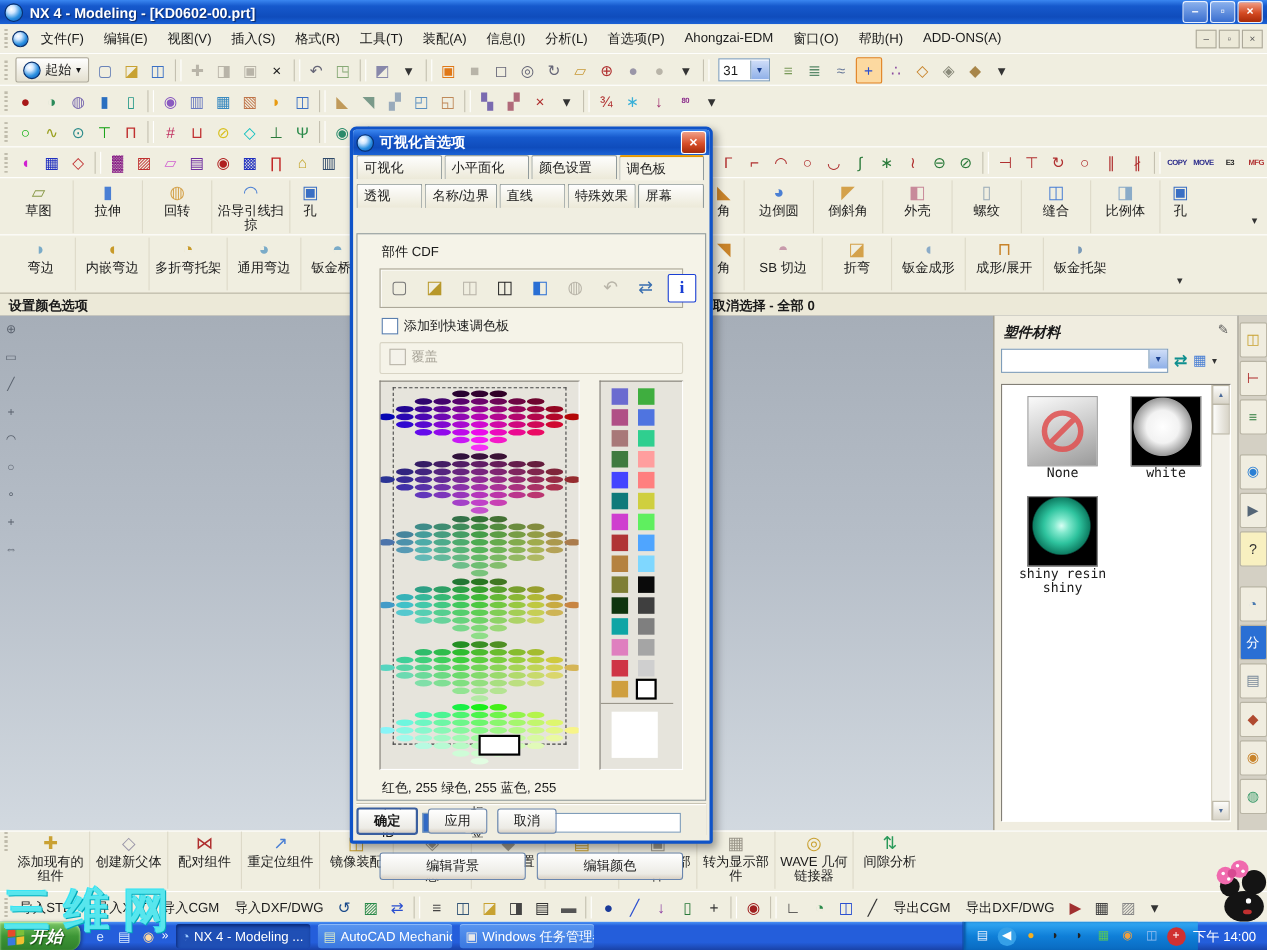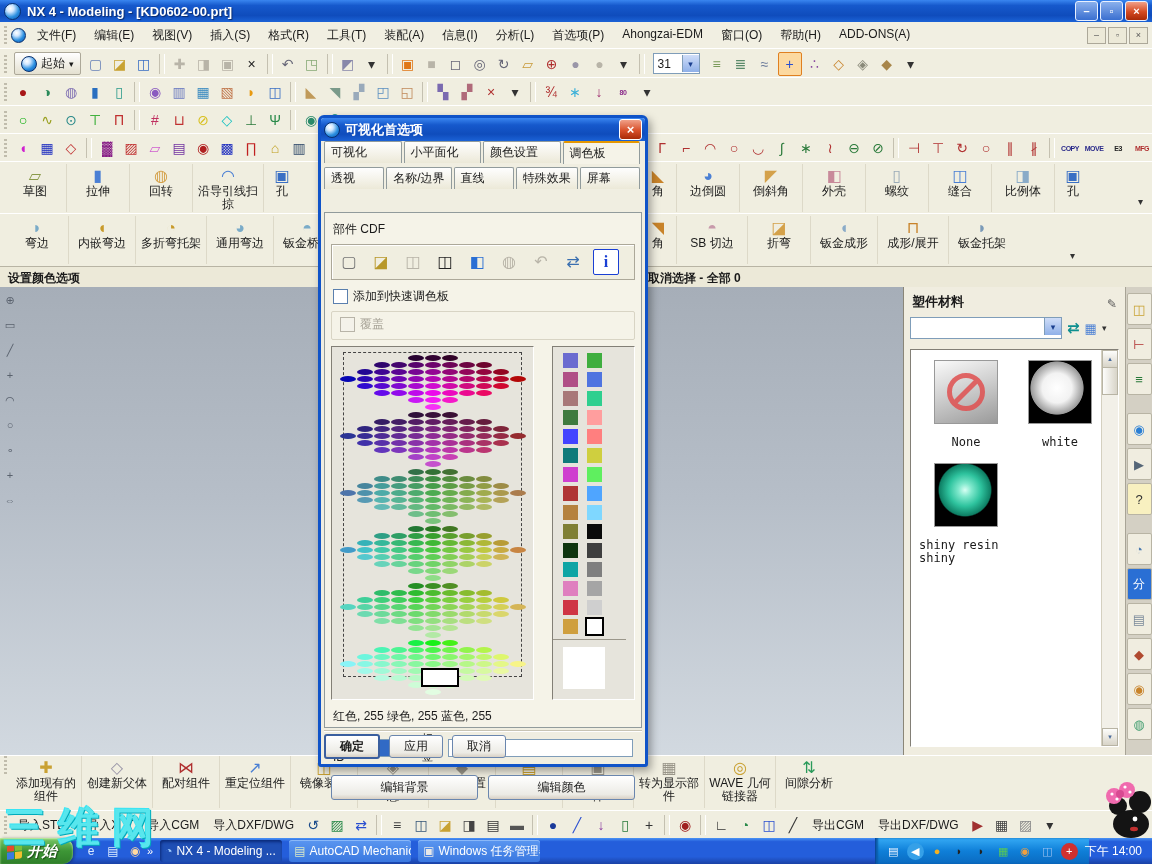--- a/index.html
+++ b/index.html
@@ -56,36 +56,36 @@
   .ptext{position:absolute;left:8px;top:3px;font-weight:bold;}
   .stext{position:absolute;left:648px;top:3px;font-weight:bold;}
   
   #main{position:absolute;left:0;top:287px;right:0;height:468px;
     background:linear-gradient(180deg,#a6aeb8 0%,#b6bec8 45%,#d2d9e0 100%);}
   .lstrip{position:absolute;left:2px;top:6px;width:16px;display:flex;flex-direction:column;align-items:center;gap:10px;}
   .lstrip .chip{width:15px;height:15px;font-size:11px;}
   
   .matpanel{position:absolute;left:903px;top:0;bottom:0;width:222px;background:#f0ede0;border-left:1px solid #8a8678;
     box-sizing:border-box;padding:6px 4px;}
-  .mathead{display:flex;align-items:flex-end;font-weight:bold;font-size:13px;padding:0 4px 6px 4px;}
+  .mathead{display:flex;align-items:flex-start;font-weight:bold;font-size:13px;padding:0 4px 6px 4px;font-style:italic;}
   .mathead .hic{margin-left:auto;font-size:12px;color:#555;}
   .mcomborow{display:flex;align-items:center;gap:5px;padding:0 2px 6px 2px;}
   .mcombo{display:flex;width:150px;height:20px;border:1px solid #7f9db9;background:#fff;}
   .mcombo .val{flex:1;}
   .matlist{position:absolute;left:6px;right:6px;top:62px;bottom:8px;background:#fff;
     border:1px solid;border-color:#827f76 #fff #fff #827f76;overflow:hidden;}
   .matitems{display:flex;flex-wrap:wrap;padding:10px 2px 0 8px;width:190px;}
   .matitem{width:94px;display:flex;flex-direction:column;align-items:center;margin-bottom:14px;}
   .mthumb{width:62px;height:62px;border:1px solid #999;position:relative;flex:none;}
   .th-none{background:linear-gradient(160deg,#fafafa 0%,#d0d0d0 45%,#9a9a9a 100%);}
   .noSym{position:absolute;left:12px;top:12px;width:28px;height:28px;border:5px solid #e05050;border-radius:50%;opacity:.85;}
   .noSym::after{content:"";position:absolute;left:-2px;top:11px;width:32px;height:5px;background:#e05050;transform:rotate(-45deg);}
   .th-white{background:#000 radial-gradient(circle 27px at 28px 27px,#ffffff 0%,#f2f2f2 55%,#9a9a9a 97%,#000 100%);}
   .th-cyan{background:#000 radial-gradient(circle 27px at 30px 26px,#d8fff4 0%,#7fe8cc 25%,#2ec39e 60%,#0e7f64 95%,#000 100%);}
-  .mlabel{margin-top:12px;text-align:left;font-family:"DejaVu Sans Mono",monospace;font-size:12px;line-height:13px;}
+  .mlabel{margin-top:0;text-align:center;font-family:"DejaVu Sans Mono",monospace;font-size:12px;line-height:13px;}
   .sb{position:absolute;right:0;top:0;bottom:0;width:16px;background:#f2f0e8;border-left:1px solid #d4d0c0;}
   .sbtn{height:16px;display:flex;align-items:center;justify-content:center;font-size:7px;color:#4a6a9a;
     background:linear-gradient(#fdfdfb,#d8d4c8);border:1px solid #b8b4a4;}
   .sbtn.dn{position:absolute;bottom:0;left:0;right:0;}
   .sthumb{position:absolute;top:17px;left:0;right:0;height:26px;background:linear-gradient(90deg,#fdfdfb,#d8d4c8);border:1px solid #b8b4a4;}
   
   .vstrip{position:absolute;right:0;top:0;bottom:0;width:27px;background:#d4d0c4;border-left:1px solid #a8a496;
     display:flex;flex-direction:column;align-items:center;padding-top:6px;gap:3px;box-sizing:border-box;}
   .vchip{width:23px;height:30px;flex:none;background:#f0ede0;border:1px solid #b8b4a4;border-radius:2px;
     display:flex;align-items:center;justify-content:center;font-size:13px;}
@@ -98,21 +98,21 @@
   .dlg-title .orb{width:14px;height:14px;}
   .dlg-close{margin-left:auto;width:21px;height:19px;border-radius:3px;border:1px solid #fff;color:#fff;font-weight:bold;
     display:flex;align-items:center;justify-content:center;background:linear-gradient(180deg,#f0a088,#d8502a 55%,#a82a08);}
   .tabs{display:flex;padding:0 3px;position:relative;}
   .tabs.r1{margin-top:4px;}
   .tab{border:1px solid #919b9c;border-bottom:none;border-radius:2px 2px 0 0;background:linear-gradient(#fefefe,#ece9d8);
     padding:2px 6px 2px 6px;margin-right:2px;font-size:12px;white-space:nowrap;}
   .tabs.r1 .tab{flex:1;text-align:left;}
   .tabs.r2 .tab{flex:1;}
   .tab.active{background:#f5f3e8;border-top:2px solid #e59700;font-weight:normal;position:relative;z-index:2;margin-bottom:-1px;}
-  .tabpanel{position:absolute;left:3px;right:3px;top:94px;bottom:36px;border:1px solid #919b9c;background:#f5f3e8;padding:4px 6px;box-sizing:border-box;}
+  .tabpanel{position:absolute;left:3px;right:3px;top:94px;bottom:36px;border:1px solid #919b9c;background:#f5f3e8;padding:4px 20px;box-sizing:border-box;}
   .cdf{padding:4px 2px 6px 2px;}
   .dtoolbar{border:1px solid #aca899;background:#f0eee0;box-shadow:inset 1px 1px 0 #fff;height:34px;display:flex;align-items:center;padding:0 4px;gap:6px;}
   .dtoolbar .chip{width:24px;height:24px;font-size:16px;}
   .cbrow{display:flex;align-items:center;gap:5px;padding:8px 2px 2px 2px;}
   .cb{width:13px;height:13px;border:1px solid #5a7fae;background:#fff;flex:none;}
   .cbrow.dis{color:#a8a498;}
   .cbrow.dis .cb{border-color:#b8b4a8;background:#f4f2ea;}
   .grpbox{border:1px solid #d8d4c4;border-radius:2px;margin-top:4px;padding:2px 6px 4px 6px;}
   .palwrap{display:flex;margin-top:6px;gap:18px;}
   .hpanel{position:relative;width:212px;height:354px;box-sizing:border-box;background:#e6e4dc;

